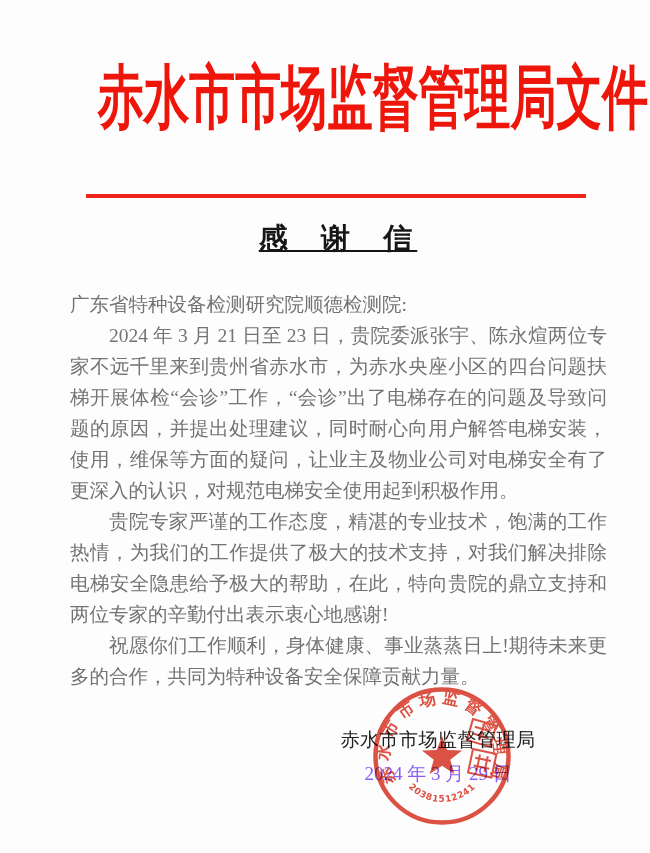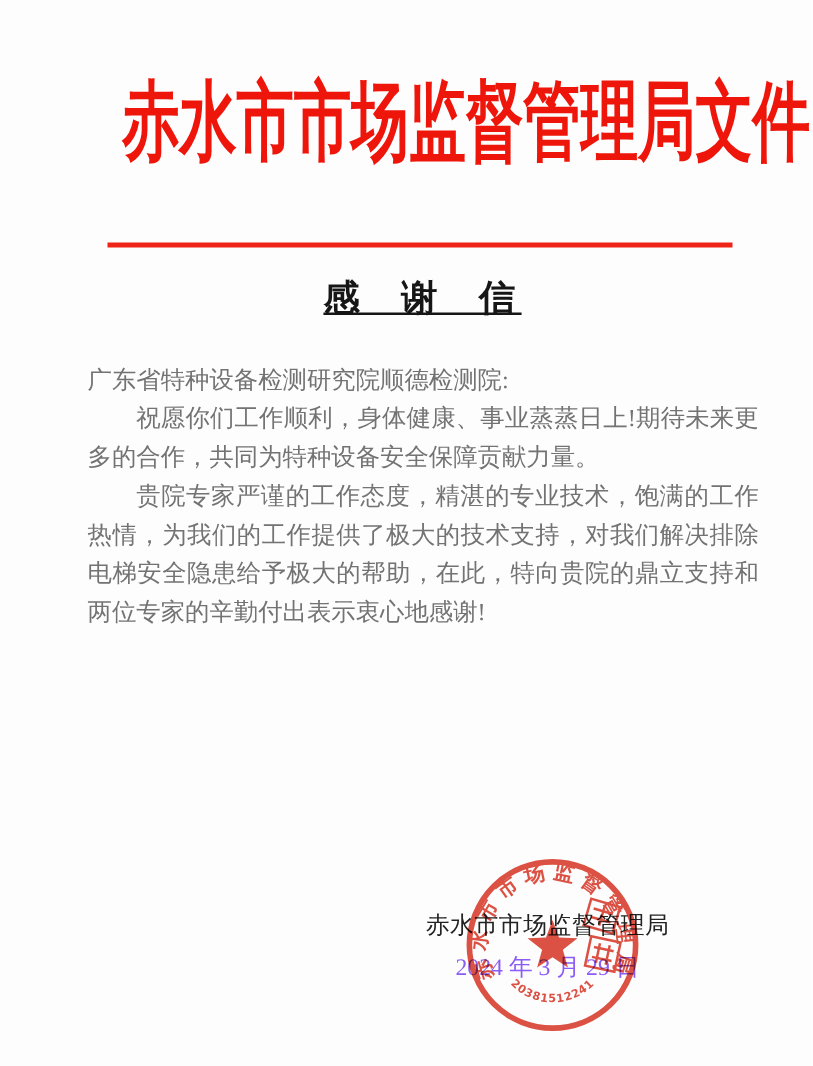--- a/index.html
+++ b/index.html
@@ -93,22 +93,23 @@
 <div class="page">
 
   <div class="doc-header-title">赤水市市场监督管理局文件</div>
 
   <div class="red-divider"></div>
 
   <div class="letter-title">感 谢 信</div>
 
   <div class="letter-body">
     <p class="salutation">广东省特种设备检测研究院顺德检测院:</p>
+    <p class="para">2024 年 3 月 21 日至 23 日，贵院委派张宇、陈永煊两位专家不远千里来到贵州省赤水市，为赤水央座小区的四台问题扶梯开展体检“会诊”工作，“会诊”出了电梯存在的问题及导致问题的原因，并提出处理建议，同时耐心向用户解答电梯安装，使用，维保等方面的疑问，让业主及物业公司对电梯安全有了更深入的认识，对规范电梯安全使用起到积极作用。</p>
+    <p class="para">贵院专家严谨的工作态度，精湛的专业技术，饱满的工作热情，为我们的工作提供了极大的技术支持，对我们解决排除电梯安全隐患给予极大的帮助，在此，特向贵院的鼎立支持和两位专家的辛勤付出表示衷心地感谢!</p>
     <p class="para">祝愿你们工作顺利，身体健康、事业蒸蒸日上!期待未来更多的合作，共同为特种设备安全保障贡献力量。</p>
-    <p class="para">贵院专家严谨的工作态度，精湛的专业技术，饱满的工作热情，为我们的工作提供了极大的技术支持，对我们解决排除电梯安全隐患给予极大的帮助，在此，特向贵院的鼎立支持和两位专家的辛勤付出表示衷心地感谢!</p>
   </div>
 
   <div class="signature-org">赤水市市场监督管理局</div>
 
   <div class="signature-date">2024 年 3 月 29 日</div>
 
   <svg class="seal" viewBox="0 0 146 146" xmlns="http://www.w3.org/2000/svg" xmlns:xlink="http://www.w3.org/1999/xlink">
     <circle cx="73" cy="73" r="66.5" fill="none" stroke="#d93a2a" stroke-width="4.5"></circle>
     <defs>
       <path id="arcTop" d="M 27.1,99.5 A 53,53 0 1 1 118.9,99.5" fill="none"></path>

